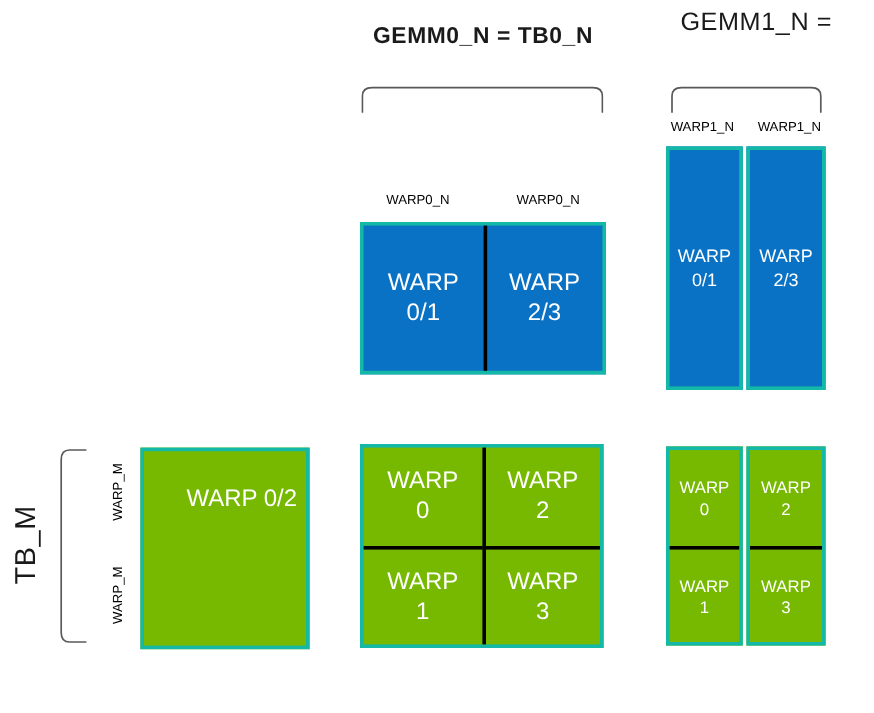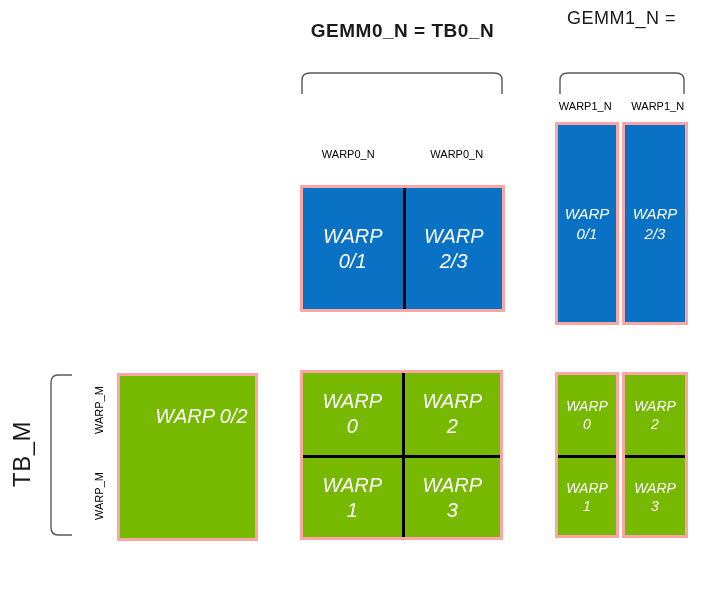--- a/index.html
+++ b/index.html
@@ -10,34 +10,34 @@
     position:relative;
     overflow:hidden;
   }
   .abs { position:absolute; }
   .lbl { color:#1a1a1a; }
 
   
   .gemm0-title { left:300px; top:20px; width:205px; height:26px;
     font-size:19px; text-align:center; letter-spacing:0.5px;font-weight:bold; }
   .gemm1-title { left:567px; top:5px; width:134px;
-    font-size:18px; line-height:27px; letter-spacing:0.5px; }
+    font-size:21px; line-height:27px; letter-spacing:0.5px; }
   .gemm1-title .l2 { padding-left:6px; }
 
   
   .coll-labels { display:flex;gap:12px; }
   .coll-labels span { flex:1; text-align:center; font-size:11px; color:#000; }
-  .warp0n-row { left:300px; top:148px; width:205px; height:15px; }
+  .warp0n-row { left:300px; top:161px; width:205px; height:15px; }
   .warp1n-row { left:555px; top:100px; width:133px; height:15px; }
 
   
   svg.brace { display:block; }
 
   
-  .box { box-sizing:border-box; border:3px solid #fca5a5; background:#0a72c4;font-style:italic; }
+  .box { box-sizing:border-box; border:3px solid #14b8a6; background:#0a72c4; }
   .box.green { background:#76b900; }
   .cell { display:flex; flex-direction:column; align-items:center;
     justify-content:center; color:#fff; text-align:center; }
 
   
   .blue-center { left:300px; top:185px; width:205px; height:127px;
     display:grid; grid-template-columns:1fr 1fr; }
   .blue-center .cell { font-size:20px; line-height:25px; }
   .blue-center .cell + .cell { border-left:3px solid #000; }
 

